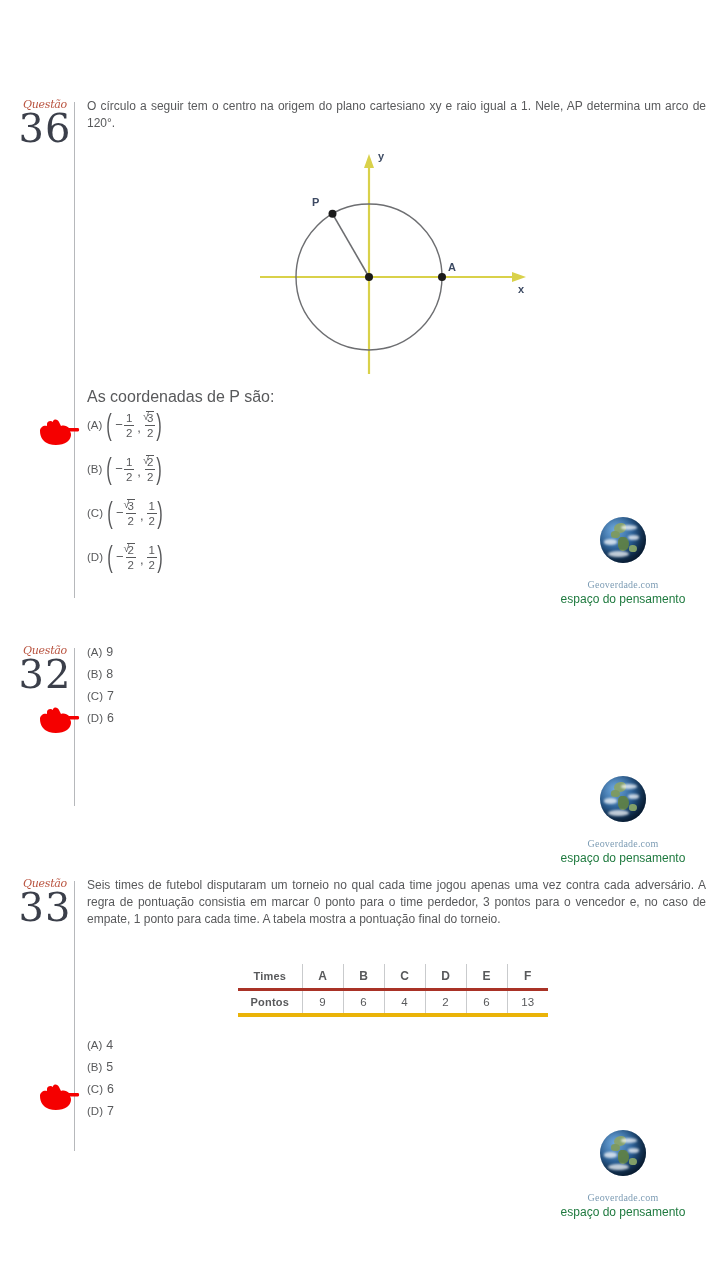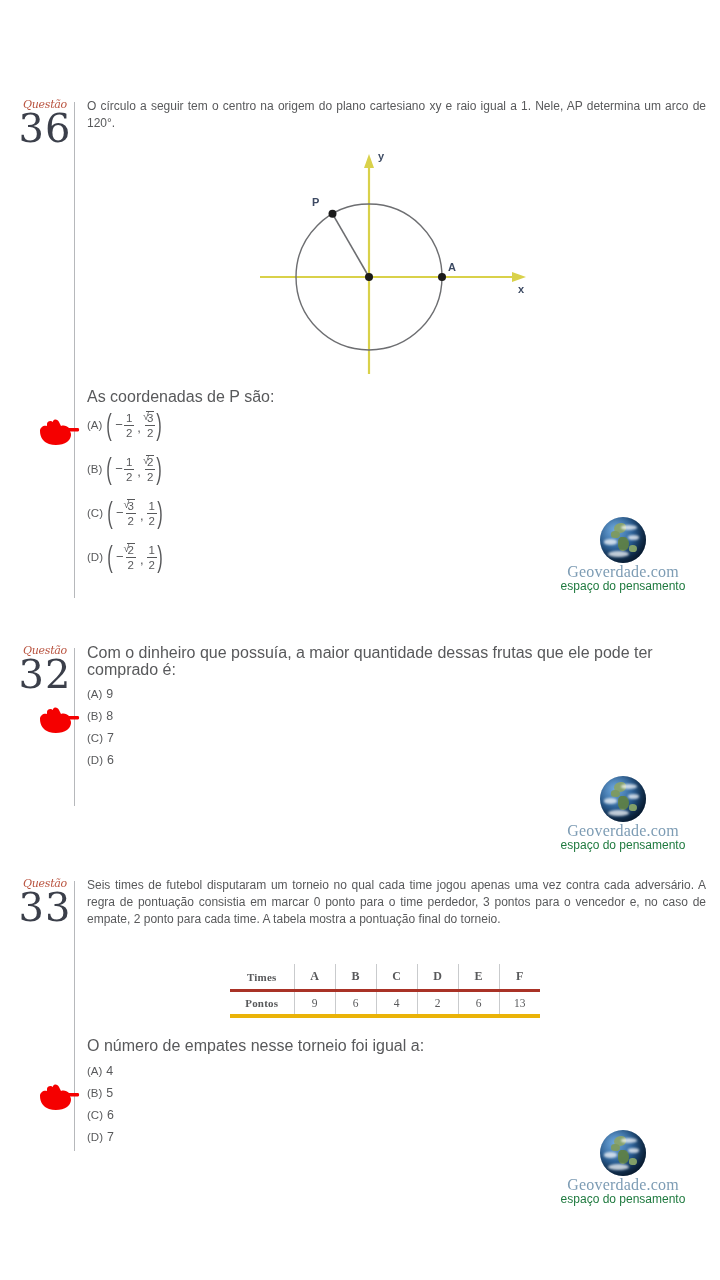--- a/index.html
+++ b/index.html
@@ -179,24 +179,24 @@
     background: rgba(255,255,255,.72);
     border-radius: 50%;
     filter: blur(1px);
   }
   .globe .w1 { left: 8%; top: 48%; width: 30%; height: 12%; }
   .globe .w2 { left: 46%; top: 18%; width: 34%; height: 10%; }
   .globe .w3 { left: 18%; top: 74%; width: 46%; height: 14%; }
   .globe .w4 { left: 60%; top: 40%; width: 24%; height: 9%; }
   .wm-brand {
     font-family: "Liberation Serif", serif;
-    font-size: 16px;
+    font-size: 10px;
     line-height: 16px;
     color: #7d9cb4;
-    margin-top: 1px;
+    margin-top: 14px;
     letter-spacing: 0.2px;
   }
   .wm-tag {
     font-family: "Liberation Sans", sans-serif;
     font-size: 12px;
     line-height: 12px;
     color: #1f7a3f;
   }
 </style>
 </head>
@@ -341,21 +341,20 @@
 <div class="question" style="top:644px;">
 
   <div class="q-label">
     <div class="q-word">Questão</div>
     <div class="q-num">32</div>
   </div>
 
   <div class="q-rule" style="height:158px;"></div>
 
   <div class="q-body">
-    <p class="prompt" style="margin-bottom:8px;">Com o dinheiro que possuía, a maior quantidade dessas frutas que ele pode ter comprado é:</p>
 
     <div class="opt" style="margin-bottom:6px;">
       <span class="opt-key">(A)</span>
       <span>9</span>
     </div>
     <div class="opt" style="margin-bottom:6px;">
       <span class="opt-key">(B)</span>
       <span>8</span>
     </div>
     <div class="opt" style="margin-bottom:6px;">
@@ -395,24 +394,24 @@
 <div class="question" style="top:877px;">
 
   <div class="q-label">
     <div class="q-word">Questão</div>
     <div class="q-num">33</div>
   </div>
 
   <div class="q-rule" style="height:270px;"></div>
 
   <div class="q-body">
-    <p class="q-text">Seis times de futebol disputaram um torneio no qual cada time jogou apenas uma vez contra cada adversário. A regra de pontuação consistia em marcar 0 ponto para o time perdedor, 3 pontos para o vencedor e, no caso de empate, 2 ponto para cada time. A tabela mostra a pontuação final do torneio.</p>
-  </div>
-
-  <table class="score-table" style="left:230px; top:87px;font-family:Liberation Serif, serif;">
+    <p class="q-text">Seis times de futebol disputaram um torneio no qual cada time jogou apenas uma vez contra cada adversário. A regra de pontuação consistia em marcar 0 ponto para o time perdedor, 3 pontos para o vencedor e, no caso de empate, 1 ponto para cada time. A tabela mostra a pontuação final do torneio.</p>
+  </div>
+
+  <table class="score-table" style="left:238px; top:87px;">
     <thead>
       <tr>
         <th class="rowhead">Times</th>
         <th>A</th>
         <th>B</th>
         <th>C</th>
         <th>D</th>
         <th>E</th>
         <th>F</th>
       </tr>
@@ -424,21 +423,20 @@
         <td>6</td>
         <td>4</td>
         <td>2</td>
         <td>6</td>
         <td>13</td>
       </tr>
     </tbody>
   </table>
 
   <div style="position:absolute; left:87px; top:160px; right:14px;">
-    <p class="prompt" style="margin-bottom:9px;">O número de empates nesse torneio foi igual a:</p>
 
     <div class="opt" style="margin-bottom:6px;">
       <span class="opt-key">(A)</span>
       <span>4</span>
     </div>
     <div class="opt" style="margin-bottom:6px;">
       <span class="opt-key">(B)</span>
       <span>5</span>
     </div>
     <div class="opt" style="margin-bottom:6px;">

